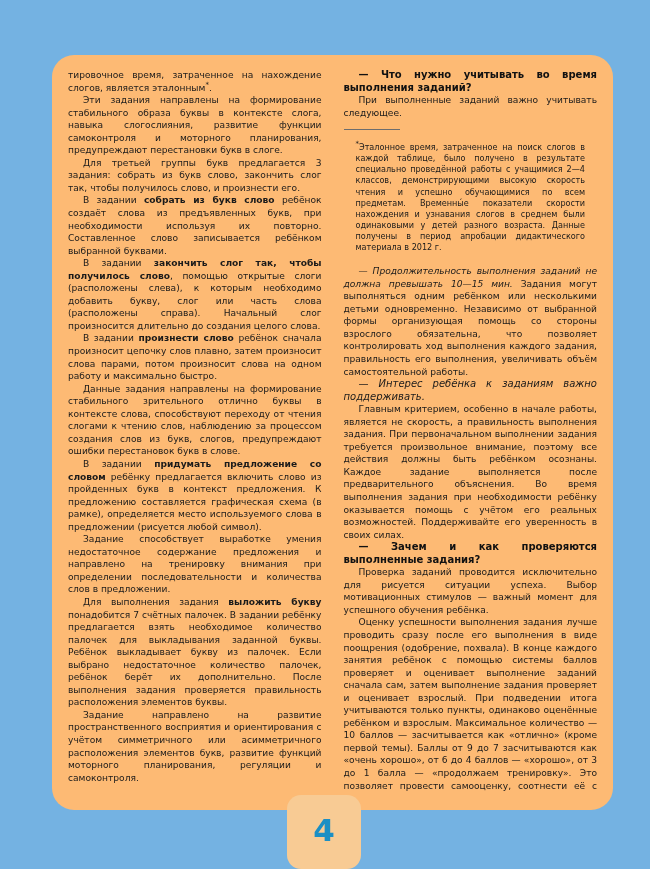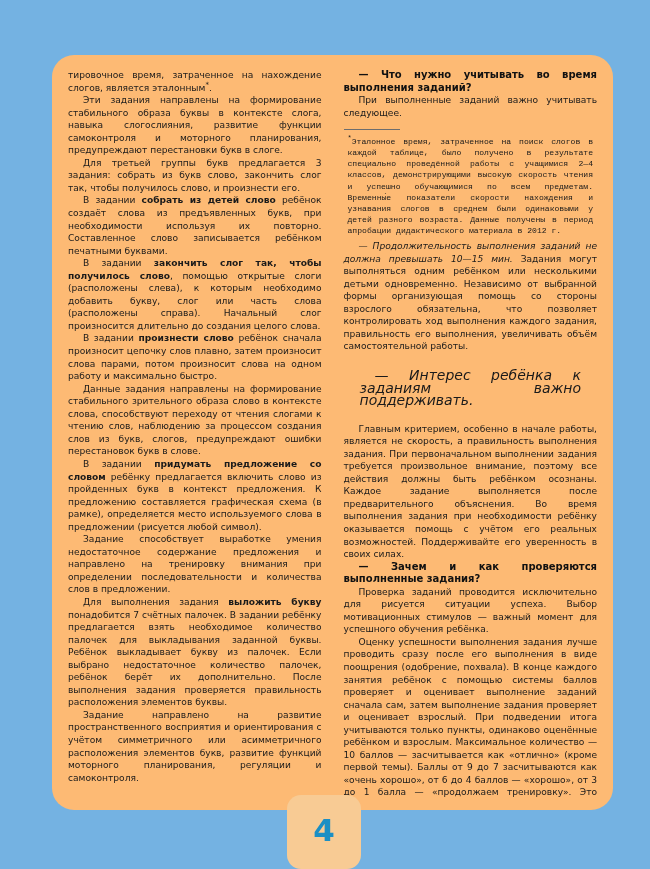--- a/index.html
+++ b/index.html
@@ -64,23 +64,23 @@
     margin: 0;
     text-align: justify;
     font-size: 10px;
     line-height: 12.55px;
     font-weight: bold;
     color: #111;
     text-indent: 15px;
   }
 
   p.dash-italic {
-    margin: 16px;
-    text-align: justify;
-    font-size: 14px;
+    margin: 0;
+    text-align: justify;
+    font-size: 10px;
     line-height: 12.55px;
     font-style: italic;
     color: #1a1a1a;
     text-indent: 15px;
   }
 
   sup.fnmark {
     font-size: 7px;
     vertical-align: super;
     line-height: 0;
@@ -91,27 +91,26 @@
     margin-top: 10px;
     break-inside: avoid;
   }
   .footnote-rule {
     width: 56px;
     height: 1px;
     background: #6d6d6d;
     margin: 0 0 6px 0;
   }
   p.footnote {
-    margin: 4px;
+    margin: 12px;
     text-align: justify;
     font-size: 8.1px;
     line-height: 11.1px;
     color: #1a1a1a;
     text-indent: 0;
-    font-family: Liberation Mono, monospace;
   }
 
   
   #page-badge {
     position: absolute;
     left: 287px;
     top: 795px;
     width: 74px;
     height: 74px;
     background: #f8cb94;
@@ -141,27 +140,27 @@
       <div style="display:contents;">
 
         <p class="para noindent">
           <span>тировочное время, затраченное на нахождение слогов, является эталонным</span><sup class="fnmark">*</sup><span>.</span>
         </p>
 
         <p class="para"><span>Эти задания направлены на формирование стабильного образа буквы в контексте слога, навыка слогослияния, развитие функции самоконтроля и моторного планирования, предупреждают перестановки букв в слоге.</span></p>
 
         <p class="para"><span>Для третьей группы букв предлагается 3 задания: собрать из букв слово, закончить слог так, чтобы получилось слово, и произнести его.</span></p>
 
-        <p class="para"><span>В задании </span><b>собрать из детей слово</b><span> ребёнок создаёт слова из предъявленных букв, при необходимости используя их повторно. Составленное слово записывается ребёнком печатными буквами.</span></p>
+        <p class="para"><span>В задании </span><b>собрать из букв слово</b><span> ребёнок создаёт слова из предъявленных букв, при необходимости используя их повторно. Составленное слово записывается ребёнком выбранной буквами.</span></p>
 
         <p class="para"><span>В задании </span><b>закончить слог так, чтобы получилось слово</b><span>, помощью открытые слоги (расположены слева), к которым необходимо добавить букву, слог или часть слова (расположены справа). Начальный слог произносится длительно до создания целого слова.</span></p>
 
         <p class="para"><span>В задании </span><b>произнести слово</b><span> ребёнок сначала произносит цепочку слов плавно, затем произносит слова парами, потом произносит слова на одном работу и максимально быстро.</span></p>
 
-        <p class="para"><span>Данные задания направлены на формирование стабильного зрительного образа слово в контексте слова, способствуют переходу от чтения слогами к чтению слов, наблюдению за процессом создания слов из букв, слогов, предупреждают ошибки перестановок букв в слове.</span></p>
+        <p class="para"><span>Данные задания направлены на формирование стабильного зрительного отлично буквы в контексте слова, способствуют переходу от чтения слогами к чтению слов, наблюдению за процессом создания слов из букв, слогов, предупреждают ошибки перестановок букв в слове.</span></p>
 
         <p class="para"><span>В задании </span><b>придумать предложение со словом</b><span> ребёнку предлагается включить слово из пройденных букв в контекст предложения. К предложению составляется графическая схема (в рамке), определяется место используемого слова в предложении (рисуется любой символ).</span></p>
 
         <p class="para"><span>Задание способствует выработке умения недостаточное содержание предложения и направлено на тренировку внимания при определении последовательности и количества слов в предложении.</span></p>
 
         <p class="para"><span>Для выполнения задания </span><b>выложить букву</b><span> понадобится 7 счётных палочек. В задании ребёнку предлагается взять необходимое количество палочек для выкладывания заданной буквы. Ребёнок выкладывает букву из палочек. Если выбрано недостаточное количество палочек, ребёнок берёт их дополнительно. После выполнения задания проверяется правильность расположения элементов буквы.</span></p>
 
         <p class="para"><span>Задание направлено на развитие пространственного восприятия и ориентирования с учётом симметричного или асимметричного расположения элементов букв, развитие функций моторного планирования, регуляции и самоконтроля.</span></p>
 
         <p class="qhead">— Что нужно учитывать во время выполнения заданий?</p>

